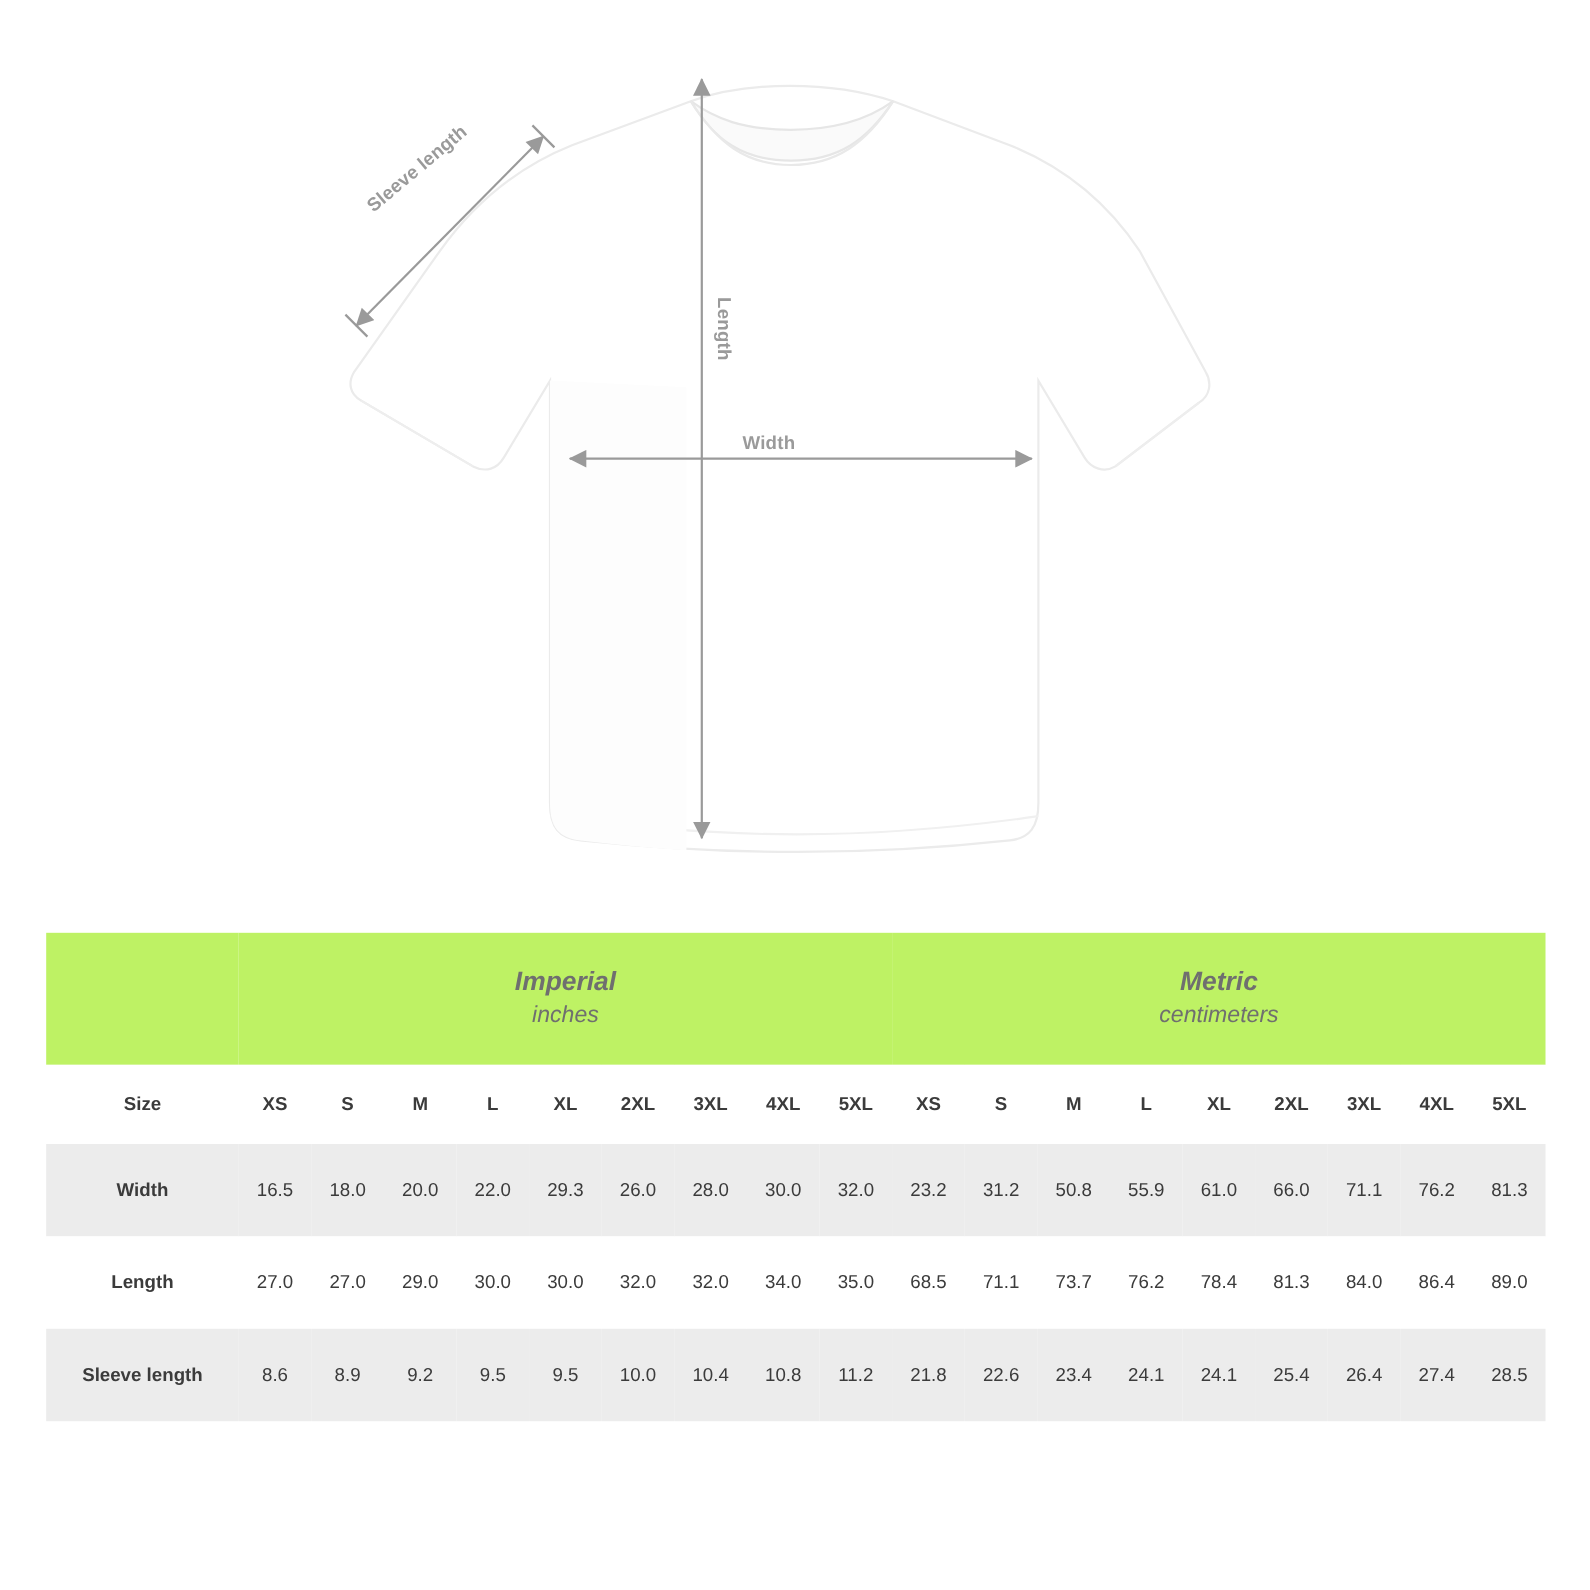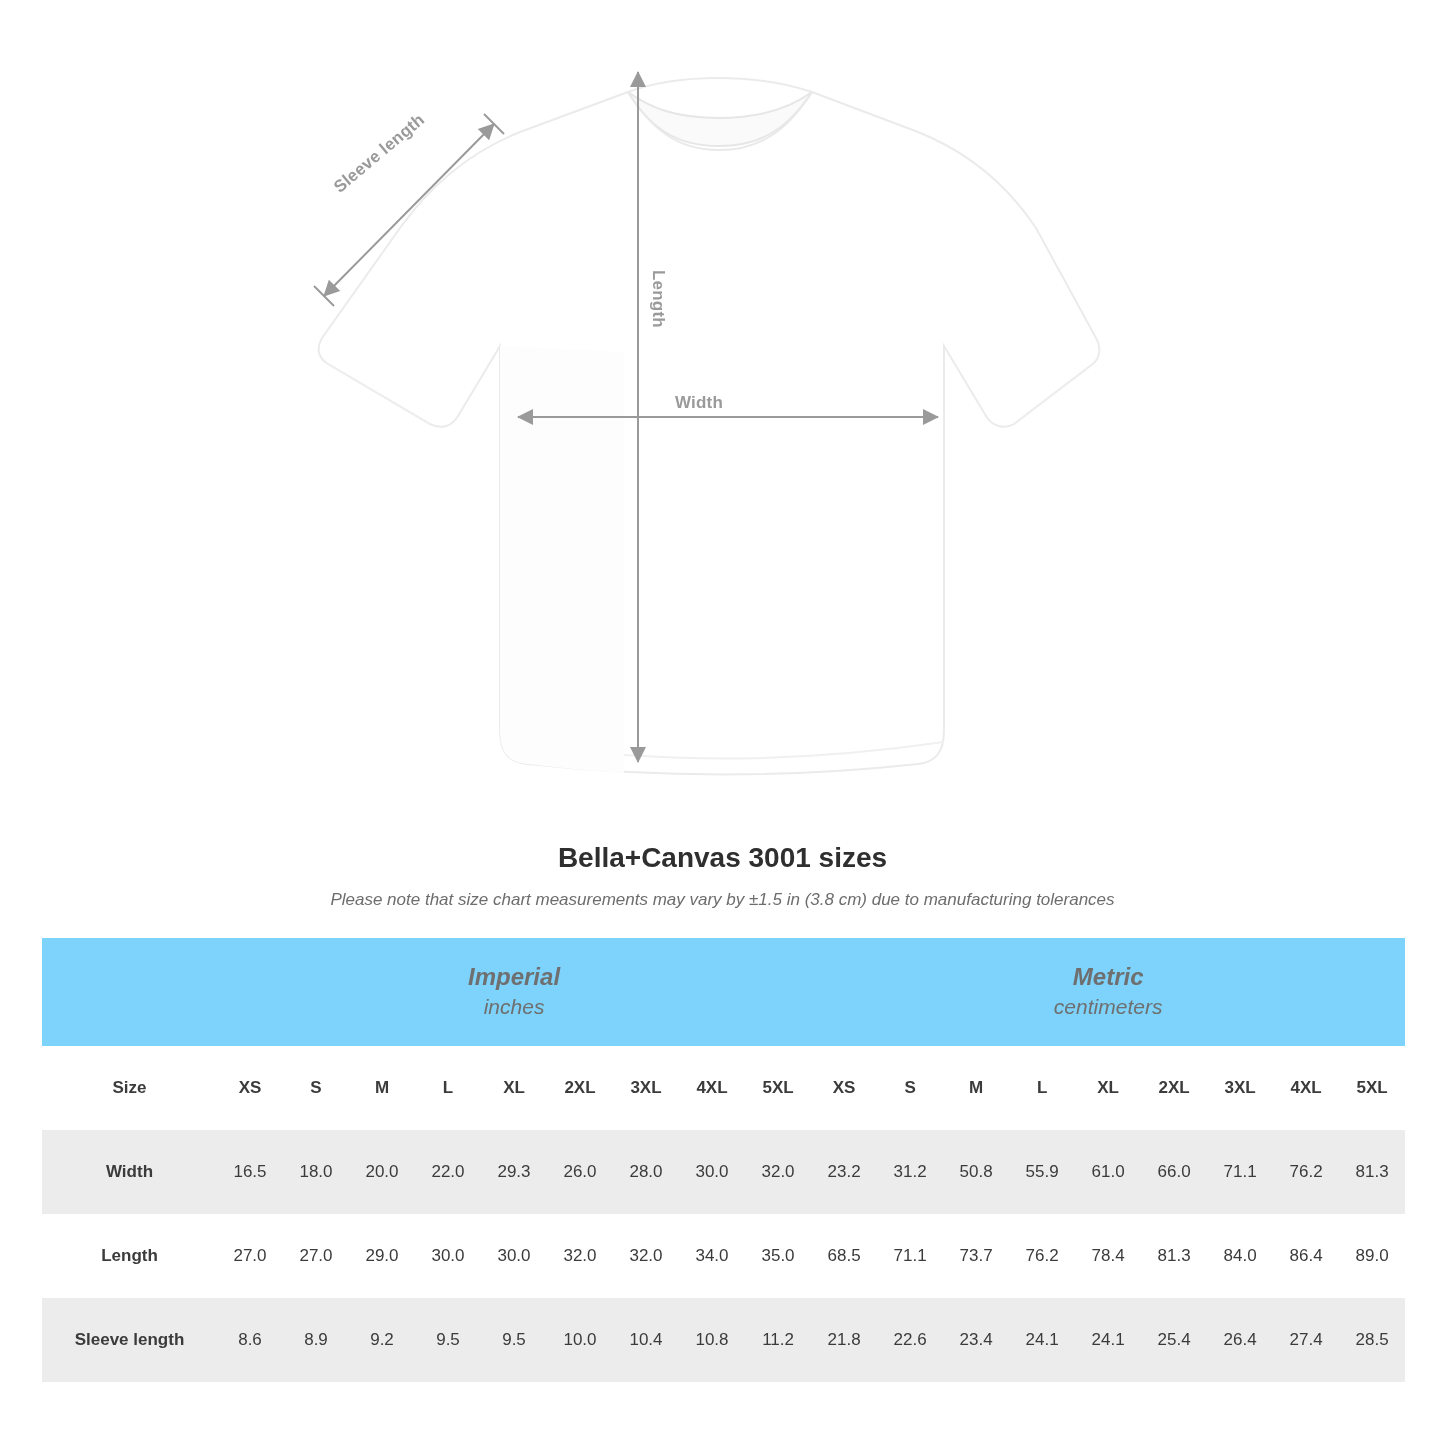--- a/index.html
+++ b/index.html
@@ -85,41 +85,41 @@
   table.size-table td,
   table.size-table th {
     border: 0;
     text-align: center;
     font-size: 17px;
     color: #3b3b3b;
     padding: 0;
   }
   
   .unit-row td {
-    background: #7dd3fc;
-    height: 108px;
+    background: #bef264;
+    height: 120px;
     vertical-align: middle;
   }
   .unit-name {
     font-size: 24px;
     font-style: italic;
     font-weight: bold;
     color: #6f6f6f;
     line-height: 1.25;
   }
   .unit-sub {
     font-size: 21px;
     font-style: italic;
     color: #6f6f6f;
     line-height: 1.4;
   }
   
   .head-row td {
     background: #ffffff;
-    height: 84px;
+    height: 72px;
     font-weight: bold;
     font-size: 18px;
     color: #2f2f2f;
   }
   .row-label {
     font-weight: bold;
     font-size: 18px;
     color: #2f2f2f;
   }
   .data-row td {
@@ -199,24 +199,20 @@
       <g>
         <line x1="518" y1="417" x2="938" y2="417" stroke="#9a9a9a" stroke-width="2" marker-start="url(#arrowStart)" marker-end="url(#arrowEnd)"></line>
       </g>
     </svg>
 
     <div class="dim-label label-sleeve">Sleeve length</div>
     <div class="dim-label label-length">Length</div>
     <div class="dim-label label-width">Width</div>
   </div>
 
-  <div class="title-block">
-    <h1 class="chart-title">Bella+Canvas 3001 sizes</h1>
-    <p class="chart-note">Please note that size chart measurements may vary by ±1.5 in (3.8 cm) due to manufacturing tolerances</p>
-  </div>
 
   <div class="table-wrap">
     <table class="size-table">
       <colgroup>
         <col class="col-label">
         <col class="col-data">
           <col class="col-data">
           <col class="col-data">
           <col class="col-data">
           <col class="col-data">

